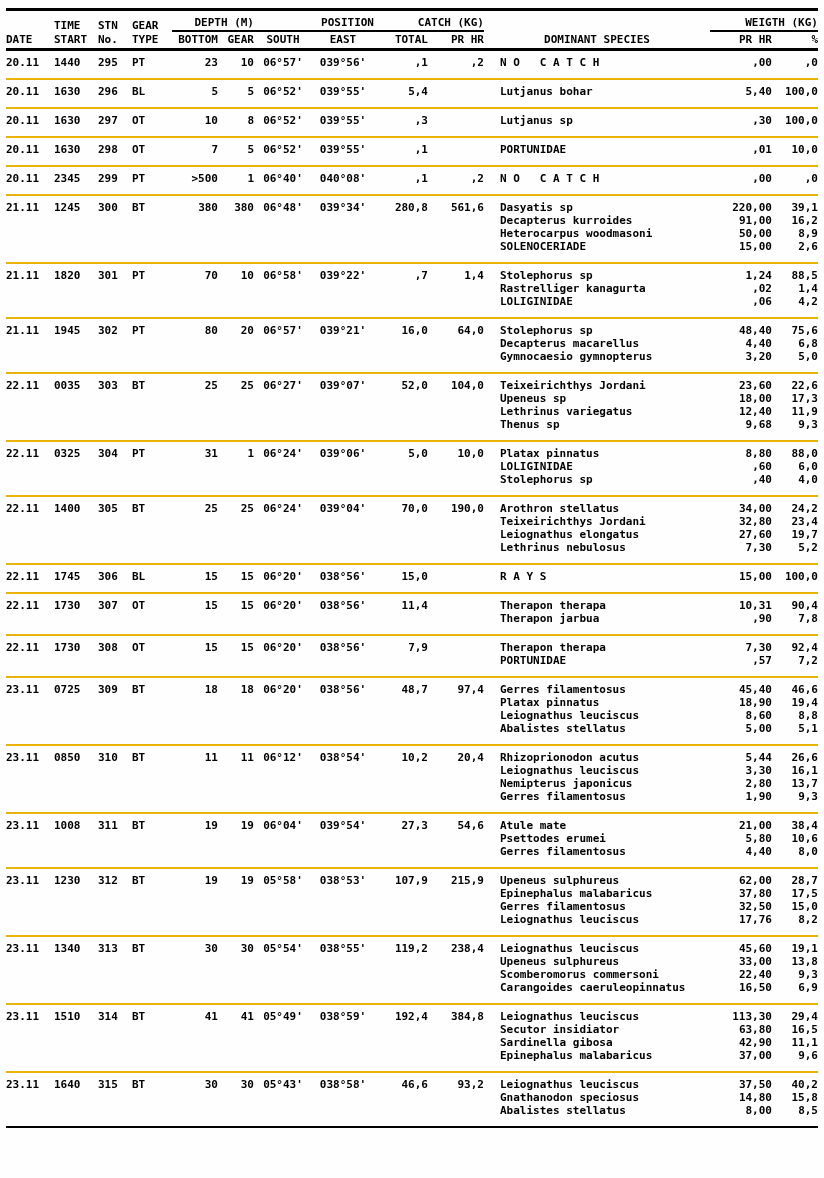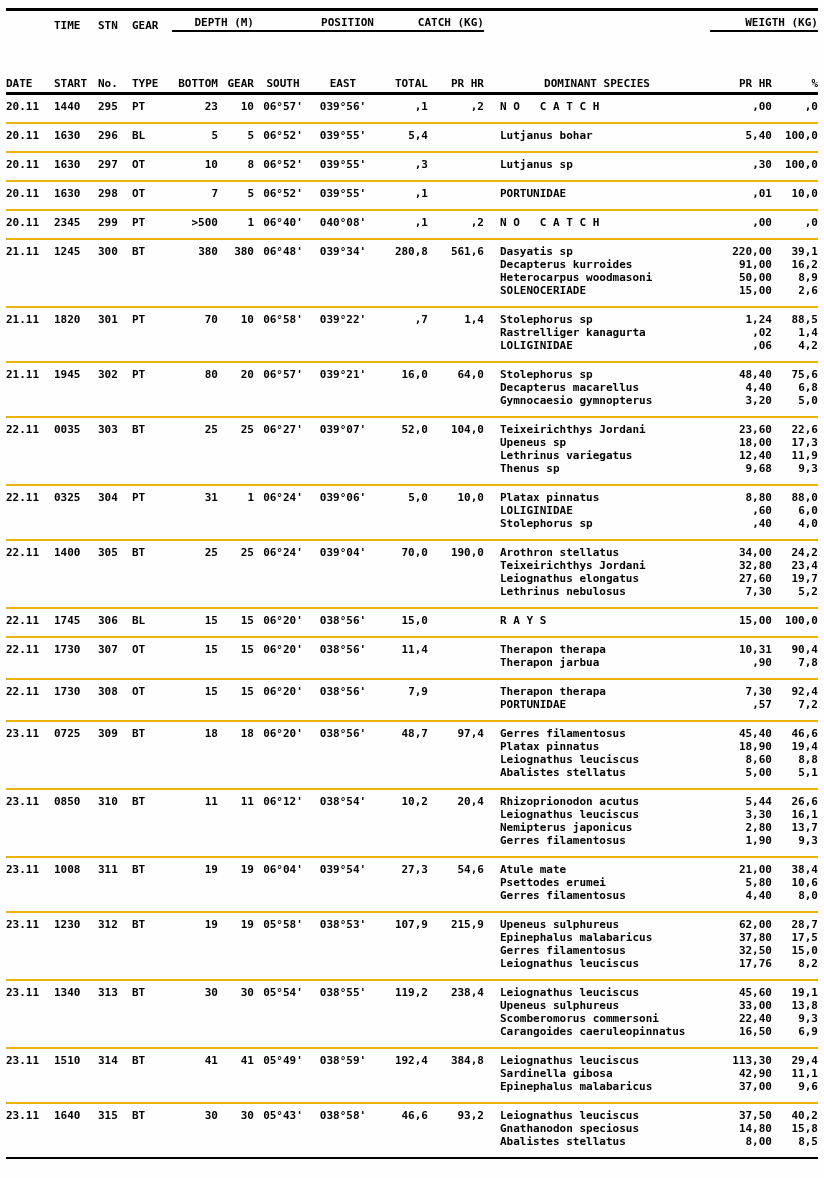--- a/index.html
+++ b/index.html
@@ -15,21 +15,21 @@
     display:grid;
     grid-template-columns:48px 44px 34px 40px 46px 36px 58px 62px 54px 56px 1fr 62px 46px;
     align-items:end;
   }
   .cell{white-space:pre;overflow:visible;}
   .c-r{text-align:right;}
   .c-c{text-align:center;}
   .c-sp{padding-left:16px;text-align:left;}
   .hdr{padding-top:5px;border-bottom:3px solid #000;padding-bottom:2px;}
   .hdr .grp{border-bottom:2px solid #000;text-align:right;padding-bottom:1px;}
-  .hdr .sub{padding-top:1px;margin-top:44px;}
+  .hdr .sub{padding-top:1px;}
   .row{border-bottom:2px solid #eab308;padding:5px 0 9px 0;}
   .row:last-of-type{border-bottom:2px solid #000;}
   
   .gc5-2{grid-column:5 / span 2;}
   .gc7-2{grid-column:7 / span 2;}
   .gc9-2{grid-column:9 / span 2;}
   .gc12-2{grid-column:12 / span 2;} .gc2{grid-column:2;} .gc3{grid-column:3;} .gc4{grid-column:4;}
 </style>
 </head>
 <body>
@@ -873,20 +873,35 @@
           <span class="cell"></span>
           <span class="cell"></span>
           <span class="cell"></span>
           <span class="cell"></span>
           <span class="cell c-r"></span>
           <span class="cell c-r"></span>
           <span class="cell c-c"></span>
           <span class="cell c-c"></span>
           <span class="cell c-r"></span>
           <span class="cell c-r"></span>
+          <span class="cell c-sp">Secutor insidiator</span>
+          <span class="cell c-r">63,80</span>
+          <span class="cell c-r">16,5</span>
+        </div>
+        <div class="grid">
+          <span class="cell"></span>
+          <span class="cell"></span>
+          <span class="cell"></span>
+          <span class="cell"></span>
+          <span class="cell c-r"></span>
+          <span class="cell c-r"></span>
+          <span class="cell c-c"></span>
+          <span class="cell c-c"></span>
+          <span class="cell c-r"></span>
+          <span class="cell c-r"></span>
           <span class="cell c-sp">Sardinella gibosa</span>
           <span class="cell c-r">42,90</span>
           <span class="cell c-r">11,1</span>
         </div>
         <div class="grid">
           <span class="cell"></span>
           <span class="cell"></span>
           <span class="cell"></span>
           <span class="cell"></span>
           <span class="cell c-r"></span>

